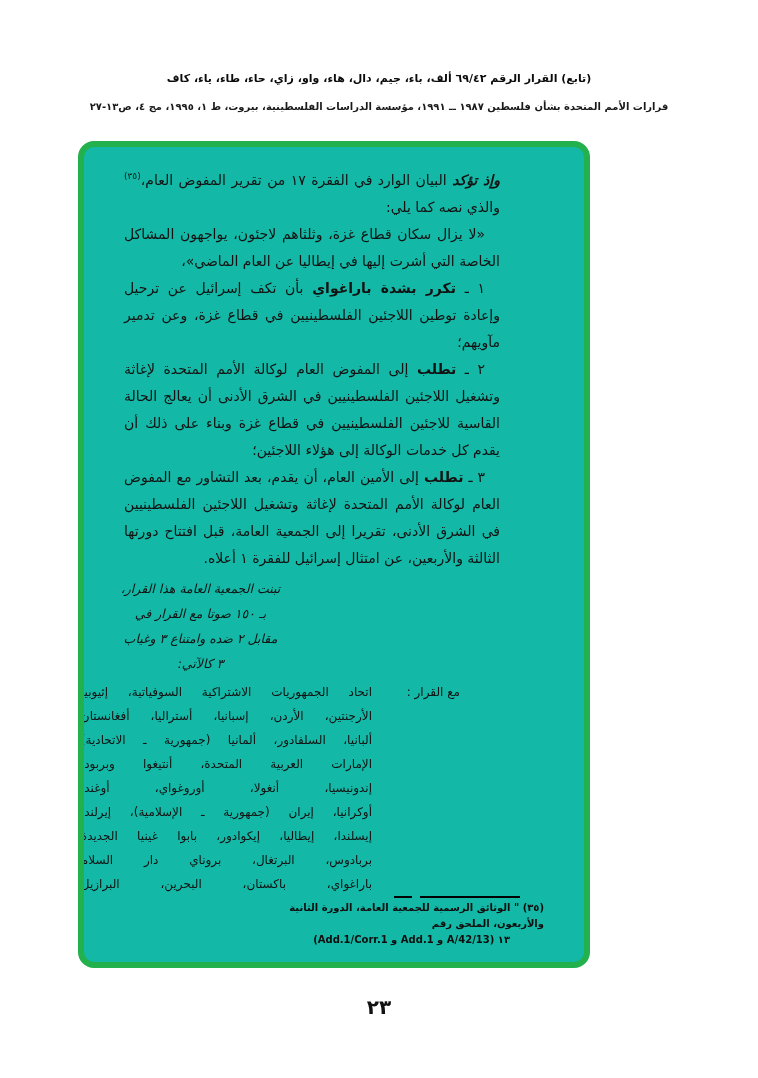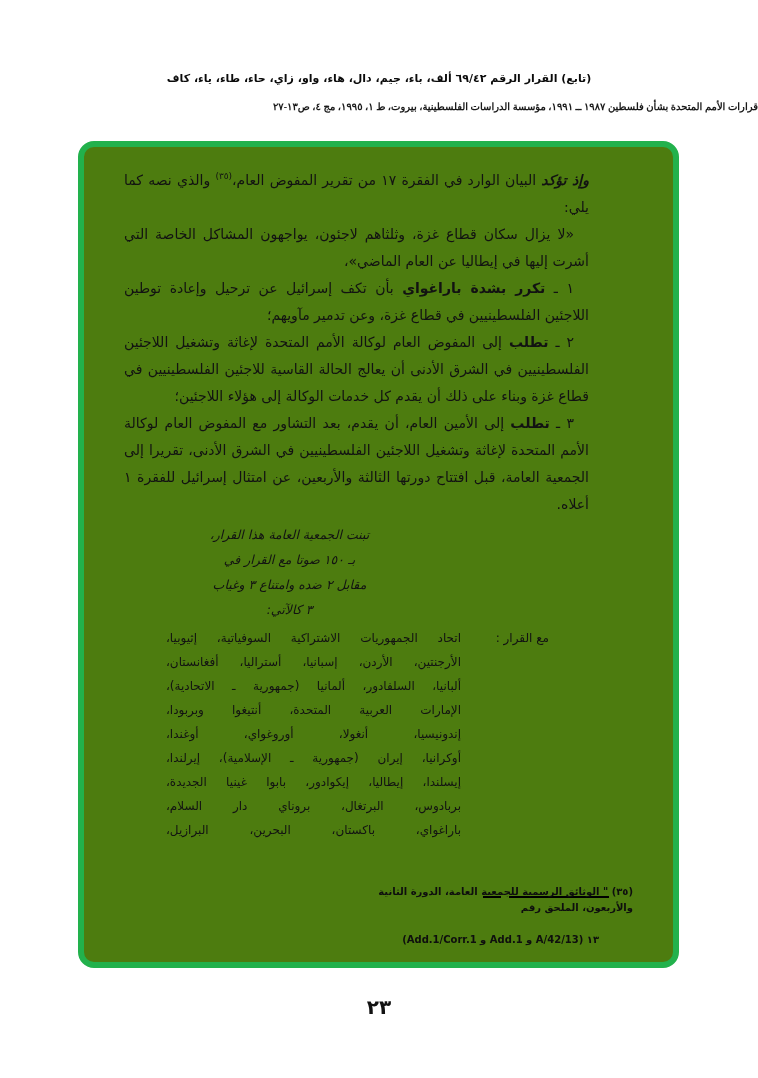--- a/index.html
+++ b/index.html
@@ -11,32 +11,31 @@
   }
   
   .h-title {
     position:absolute; top:72px; left:0; right:0;
     text-align:center; direction:rtl;
     font-weight:bold; font-size:11px; letter-spacing:0.2px;
     color:#0b0b0b;
   }
   .h-sub {
     position:absolute; top:101px; left:0; right:0;
-    direction:rtl;
+    text-align:center; direction:rtl;
     font-weight:bold; font-size:10px;
     color:#1a1a1a;
-    font-family:Liberation Serif, serif;
   }
   
   .green-box {
     position:absolute; left:78px; top:141px;
-    width:601px; height:827px; box-sizing:border-box;
+    width:512px; height:827px; box-sizing:border-box;
     border:6px solid var(--accent-green,#22b14c);
     border-radius:16px;
-    background:#4d7c0f;
+    background:#14b8a6;
   }
   .box-content {
     position:absolute; inset:0; box-sizing:border-box;
     padding:20px 84px 66px 40px;
     direction:rtl; overflow:hidden;
   }
   .para {
     margin:0; font-size:14px; line-height:27px;
     text-align:justify;
   }
@@ -67,21 +66,21 @@
     display:flex; gap:8px; align-items:center;
   }
   .sep-short { width:18px; height:2px; background:#000; }
   .sep-long  { width:100px; height:2px; background:#000; }
   .footnote {
     position:absolute; right:40px; bottom:14px;
     width:272px; direction:rtl; text-align:right;
     font-weight:bold; font-size:10px; line-height:16px;
     color:#0e0e0e;
   }
-  .footnote .fn2 { padding-right:34px;margin-top:16px; }
+  .footnote .fn2 { padding-right:34px; }
   
   .page-number {
     position:absolute; top:995px; left:0; right:0;
     text-align:center; font-size:20px; font-weight:bold;
     letter-spacing:3px; direction:rtl;
   }
 </style>
 </head>
 <body>
 

